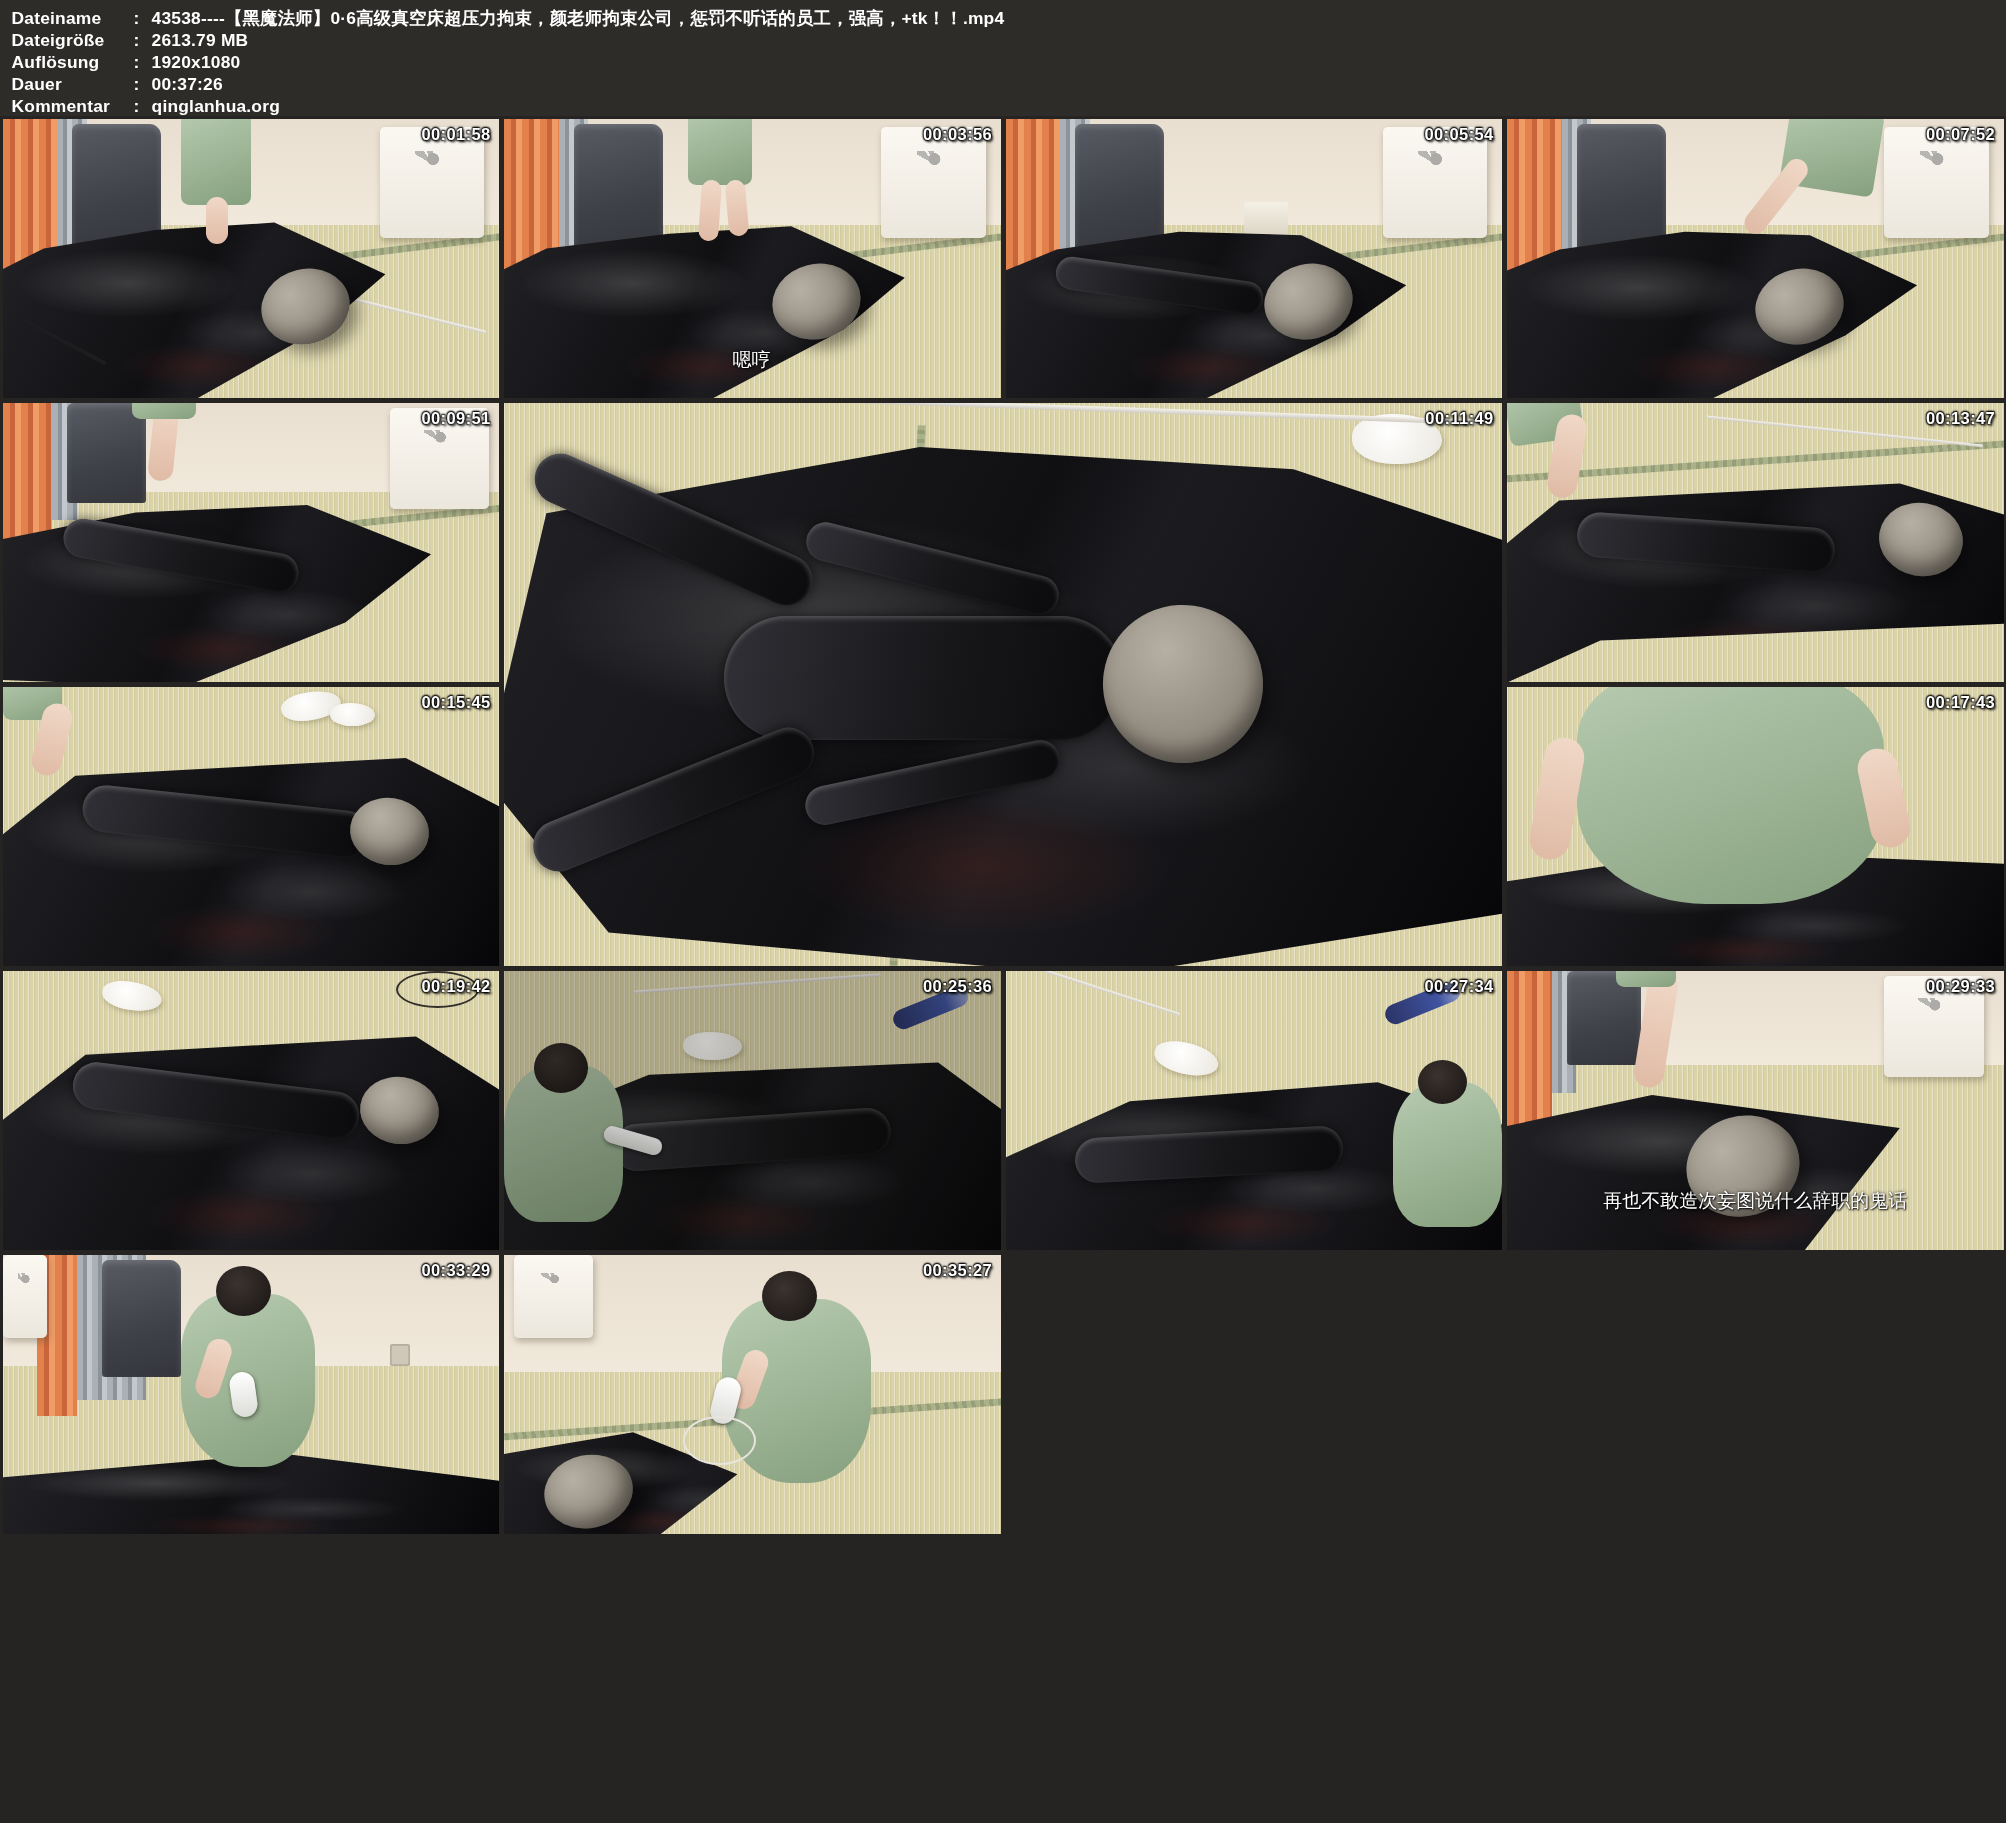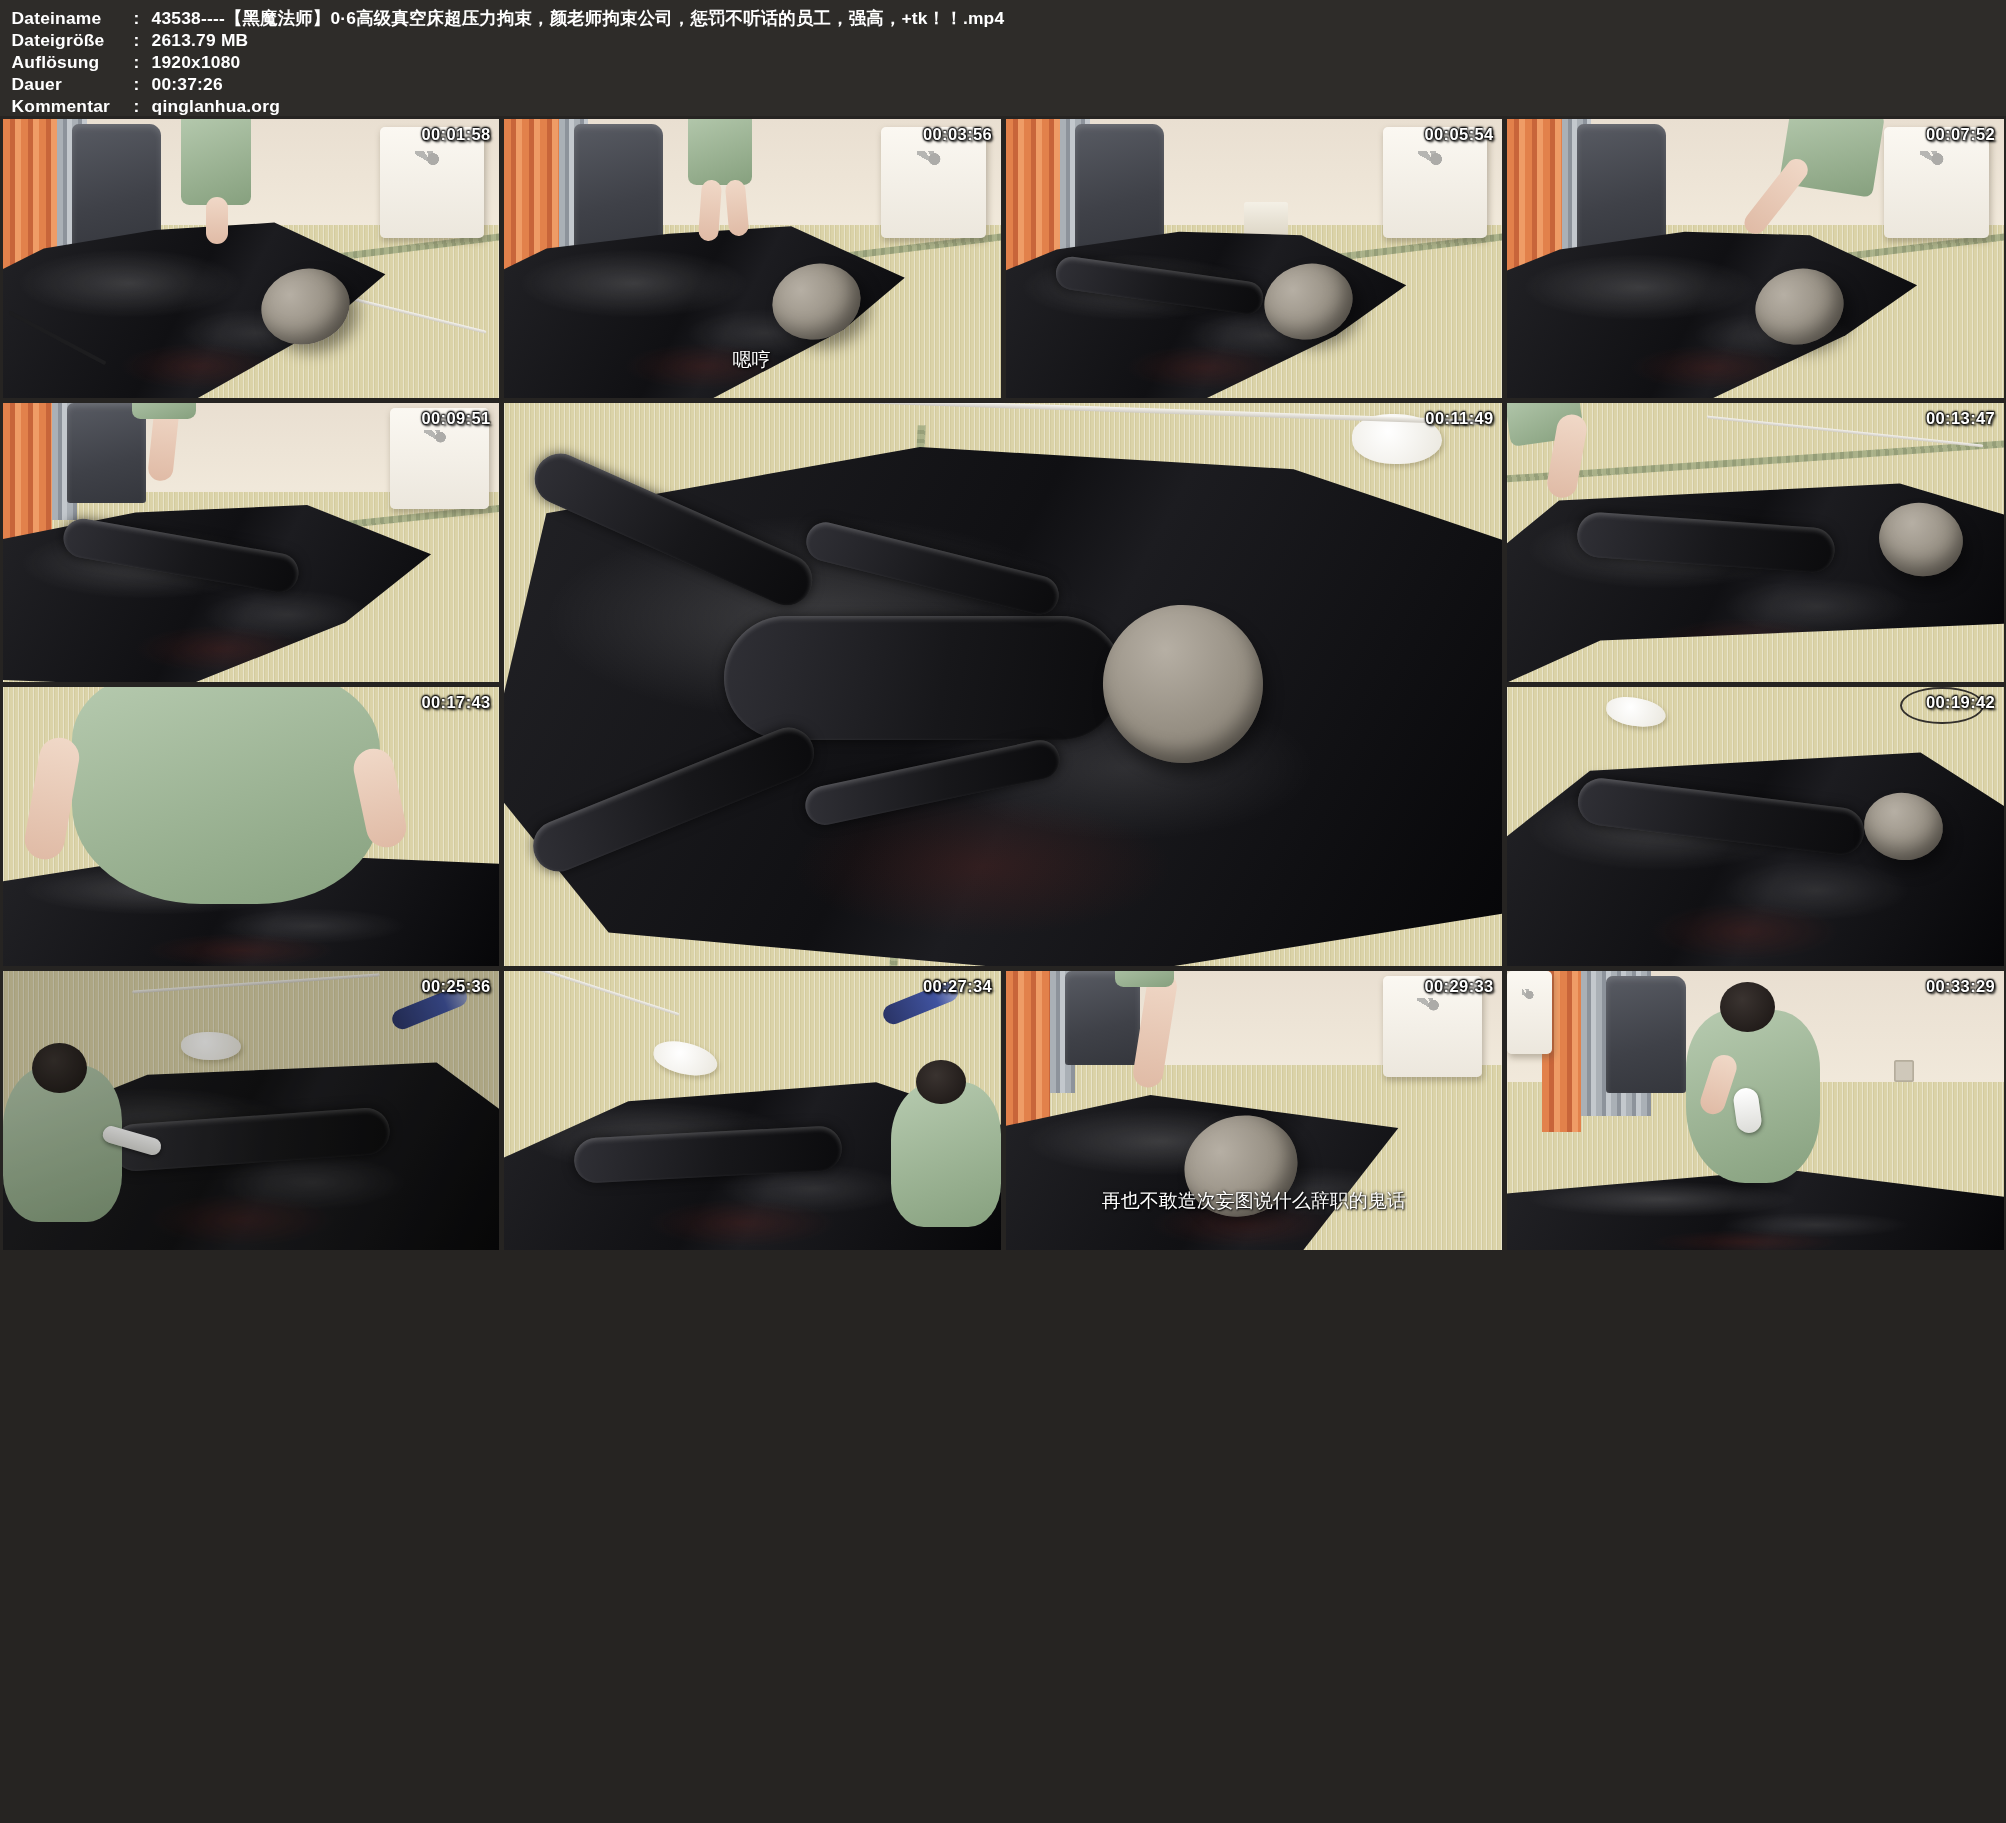--- a/index.html
+++ b/index.html
@@ -207,20 +207,31 @@
     <div class="matband" style="top:20%;transform:rotate(-4deg);"></div>
     <div class="pole" style="left:40%;top:10%;width:56%;height:3.3px;transform:rotate(6deg);"></div>
     <div class="latex" style="left:-2%;top:26%;width:104%;height:76%;clip-path:polygon(0% 36%,12% 12%,78% 4%,100% 20%,100% 70%,20% 78%,0% 100%);"></div>
     <div class="bodypart cap" style="left:14%;top:42%;width:52%;height:16%;transform:rotate(4deg);"></div>
     <div class="pillow" style="right:8%;top:36%;width:17%;height:26%;transform:rotate(10deg);"></div>
     <div class="robe" style="left:0;top:-6%;width:15%;height:20%;transform:rotate(-8deg);"></div>
     <div class="skin cap" style="left:9%;top:4%;width:6%;height:30%;transform:rotate(10deg);"></div>
     <div class="ts">00:13:47</div>
   </div>
 
+  <div class="cell">
+    <div class="floor full"></div>
+    <div class="tissue" style="left:56%;top:2%;width:12%;height:10%;transform:rotate(-10deg);"></div>
+    <div class="tissue" style="left:66%;top:6%;width:9%;height:8%;"></div>
+    <div class="latex" style="left:-2%;top:24%;width:104%;height:80%;clip-path:polygon(0% 40%,16% 10%,80% 2%,100% 26%,100% 100%,0% 100%);"></div>
+    <div class="bodypart cap" style="left:16%;top:40%;width:58%;height:17%;transform:rotate(6deg);"></div>
+    <div class="pillow" style="right:14%;top:40%;width:16%;height:24%;transform:rotate(8deg);"></div>
+    <div class="robe" style="left:0;top:-4%;width:12%;height:16%;"></div>
+    <div class="skin cap" style="left:7%;top:6%;width:6%;height:26%;transform:rotate(14deg);"></div>
+    <div class="ts">00:15:45</div>
+  </div>
 
   <div class="cell">
     <div class="floor full"></div>
     <div class="latex" style="left:-2%;top:56%;width:104%;height:48%;clip-path:polygon(0% 30%,40% 6%,100% 16%,100% 100%,0% 100%);"></div>
     <div class="robe" style="left:14%;top:-6%;width:62%;height:84%;border-radius:30% 34% 40% 42%;"></div>
     <div class="skin cap" style="left:6%;top:18%;width:8%;height:44%;transform:rotate(10deg);"></div>
     <div class="skin cap" style="left:72%;top:22%;width:8%;height:36%;transform:rotate(-12deg);"></div>
     <div class="ts">00:17:43</div>
   </div>
 
@@ -291,15 +302,32 @@
       </div>
     <div class="socket" style="left:78%;top:32%;width:4%;height:8%;"></div>
     <div class="latex" style="left:-2%;top:70%;width:104%;height:34%;clip-path:polygon(0% 100%,0% 30%,56% 4%,100% 34%,100% 100%);"></div>
     <div class="robe" style="left:36%;top:14%;width:27%;height:62%;border-radius:34% 34% 40% 44%;"></div>
     <div class="hair" style="left:43%;top:4%;width:11%;height:18%;"></div>
     <div class="skin cap" style="left:40%;top:30%;width:5%;height:22%;transform:rotate(18deg);"></div>
     <div class="wandW" style="left:46%;top:42%;width:5%;height:16%;transform:rotate(-8deg);"></div>
     <div class="ts">00:33:29</div>
   </div>
 
+  <div class="cell">
+    <div class="wall" style="height:44%;"></div>
+    <div class="floor" style="top:42%;"></div>
+    <div class="panel" style="left:2%;top:0;width:16%;height:30%;">
+        <i></i>
+      </div>
+    <div class="socket" style="left:66%;top:30%;width:4%;height:9%;"></div>
+    <div class="matband" style="top:58%;transform:rotate(-4deg);"></div>
+    <div class="latex" style="left:-2%;top:62%;width:70%;height:42%;clip-path:polygon(0% 100%,0% 24%,40% 4%,70% 40%,44% 100%);"></div>
+    <div class="pillow" style="left:8%;top:72%;width:18%;height:26%;transform:rotate(-12deg);"></div>
+    <div class="robe" style="left:44%;top:16%;width:30%;height:66%;border-radius:34% 34% 42% 46%;"></div>
+    <div class="hair" style="left:52%;top:6%;width:11%;height:18%;"></div>
+    <div class="skin cap" style="left:47%;top:34%;width:5%;height:22%;transform:rotate(20deg);"></div>
+    <div class="wandW" style="left:42%;top:44%;width:5%;height:17%;transform:rotate(14deg);"></div>
+    <div class="cable" style="left:36%;top:58%;width:14%;height:16%;border-color:#e8e5de;"></div>
+    <div class="ts">00:35:27</div>
+  </div>
 
 </div>
 
 
 </body></html>

